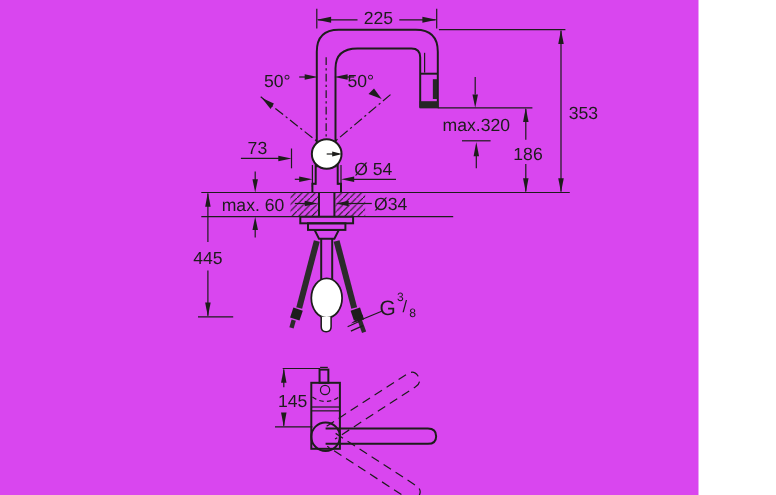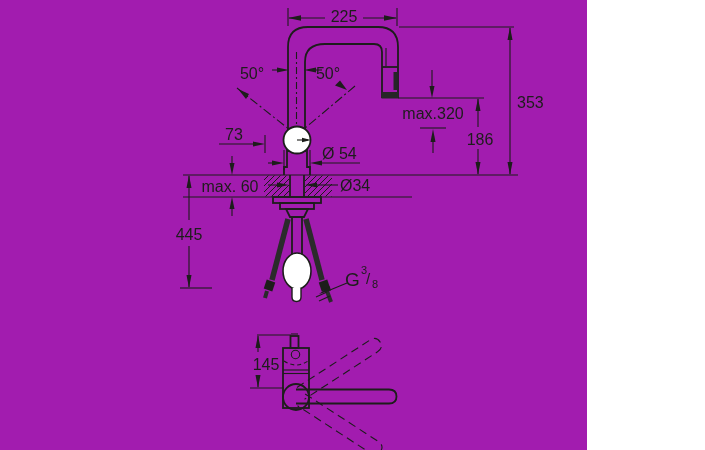--- a/index.html
+++ b/index.html
@@ -1,16 +1,16 @@
 <!DOCTYPE html>
 <html><head>
 <meta charset="utf-8">
 <style>
   html,body{margin:0;padding:0;background:#fff;}
-  .sheet{position:relative;width:587px;height:450px;background:#a21caf;overflow:hidden;
+  .sheet{position:relative;width:635px;height:450px;background:#d946ef;overflow:hidden;
          font-family:"Liberation Sans", sans-serif;}
   svg text{font-family:"Liberation Sans", sans-serif;fill:#1d1d1b;}
   .dimtxt{font-size:16px;}
   .dimtxt-sm{font-size:11px;}
   .thick{stroke:#1d1d1b;stroke-width:1.8;fill:none;}
   .thin{stroke:#1d1d1b;stroke-width:1.1;fill:none;}
   .arrow{fill:#1d1d1b;stroke:none;}
 </style>
 </head>
 <body>

